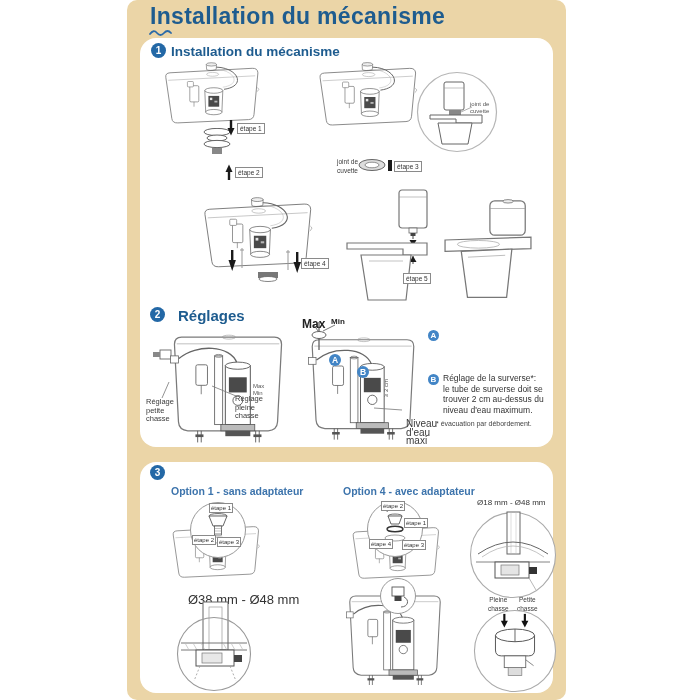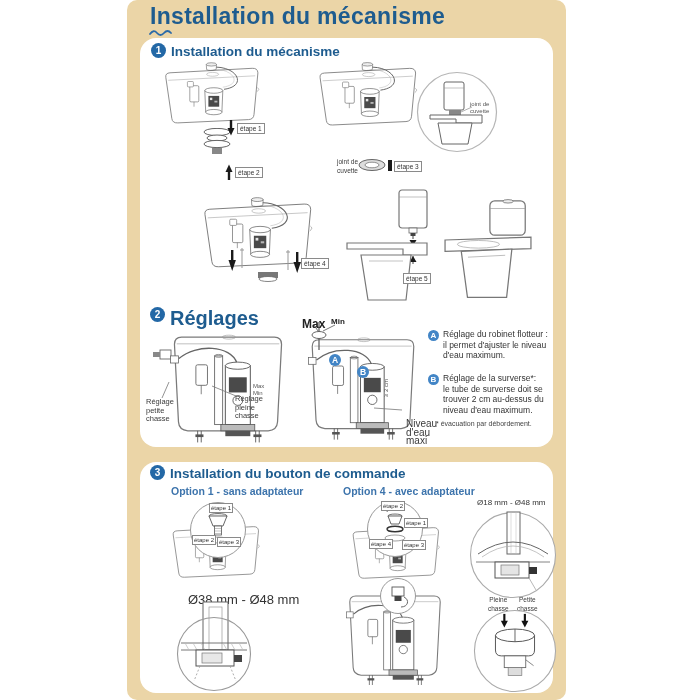--- a/index.html
+++ b/index.html
@@ -167,21 +167,21 @@
     <path d="M16 15 L66 15 L61 60 L23 60 Z" fill="#fff" stroke="#777" stroke-width="1.2"></path>
     <path d="M24 21 L58 21" stroke="#aaa" stroke-width="0.7"></path>
   </svg>
   <div class="abs ebox" style="left:403px;top:273px">étape 5</div>
 
   <svg class="abs" style="left:442px;top:198px;width:92px;height:105px" viewBox="0 0 96 110">
       <use href="#fullwc"></use>
     </svg>
 
   <div class="abs numcircle" style="left:150px;top:307px">2</div>
-  <div class="abs sec-head" style="left:170px;top:307px;font-size:20px">Réglages</div>
+  <div class="abs sec-head" style="left:178px;top:307px;font-size:15px">Réglages</div>
 
   <svg class="abs" style="left:152px;top:348px;width:20px;height:16px" viewBox="0 0 20 16">
     <rect x="8" y="2" width="11" height="9" fill="#fff" stroke="#666" stroke-width="0.9"></rect>
     <rect x="1" y="4" width="7" height="5" fill="#888"></rect>
   </svg>
   <svg class="abs" style="left:170px;top:331px;width:116px;height:114px" viewBox="0 0 130 126">
       <use href="#tankfront"></use>
     </svg>
   <svg class="abs" style="left:308px;top:331px;width:110px;height:114px" viewBox="0 0 130 126">
       <use href="#tankfront"></use>
@@ -205,34 +205,30 @@
 pleine
 chasse</div>
   <div class="abs pre lbl" style="left:406px;top:420px;font-size:10px">Niveau
 d'eau
 maxi</div>
   <svg class="abs" style="left:140px;top:368px;width:300px;height:60px" viewBox="0 0 300 60">
     <path d="M22 30 L29 14 M96 28 L72 18 M262 42 L234 40" stroke="#777" stroke-width="0.8" fill="none"></path>
   </svg>
 
   <div class="abs marker" style="left:428px;top:330px;width:11px;height:11px;line-height:11px;font-size:8px">A</div>
-  <div class="abs note pre" style="left:443px;top:329px">Réglage du robinet flotteur :
-il permet d'ajuster le niveau
-d'eau maximum.</div>
   <div class="abs marker" style="left:428px;top:374px;width:11px;height:11px;line-height:11px;font-size:8px">B</div>
   <div class="abs note pre" style="left:443px;top:373px">Réglage de la surverse*:
 le tube de surverse doit se
 trouver 2 cm au-dessus du
 niveau d'eau maximum.</div>
   <div class="abs foot" style="left:436px;top:420px">* évacuation par débordement.</div>
 
   <div class="abs panel" style="left:140px;top:462px;width:413px;height:231px"></div>
 
   <div class="abs numcircle" style="left:150px;top:465px">3</div>
-  <div class="abs sec-head" style="left:170px;top:466px">Installation du bouton de commande</div>
   <div class="abs optlbl" style="left:171px;top:485px">Option 1 - sans adaptateur</div>
   <div class="abs optlbl" style="left:343px;top:485px">Option 4 - avec adaptateur</div>
 
   <svg class="abs" style="left:166px;top:521px;width:100px;height:58px" viewBox="0 0 180 104">
       <use href="#tank34"></use>
     </svg>
   <svg class="abs" style="left:187px;top:501px;width:62px;height:58px" viewBox="0 0 62 58">
     <circle cx="31" cy="29" r="27.5" fill="#fff" stroke="#999" stroke-width="1"></circle>
     <rect x="30" y="2" width="2.2" height="6" fill="#111"></rect>
       <path d="M28 7 L31.1 12.5 L34.2 7 Z" fill="#111"></path>

